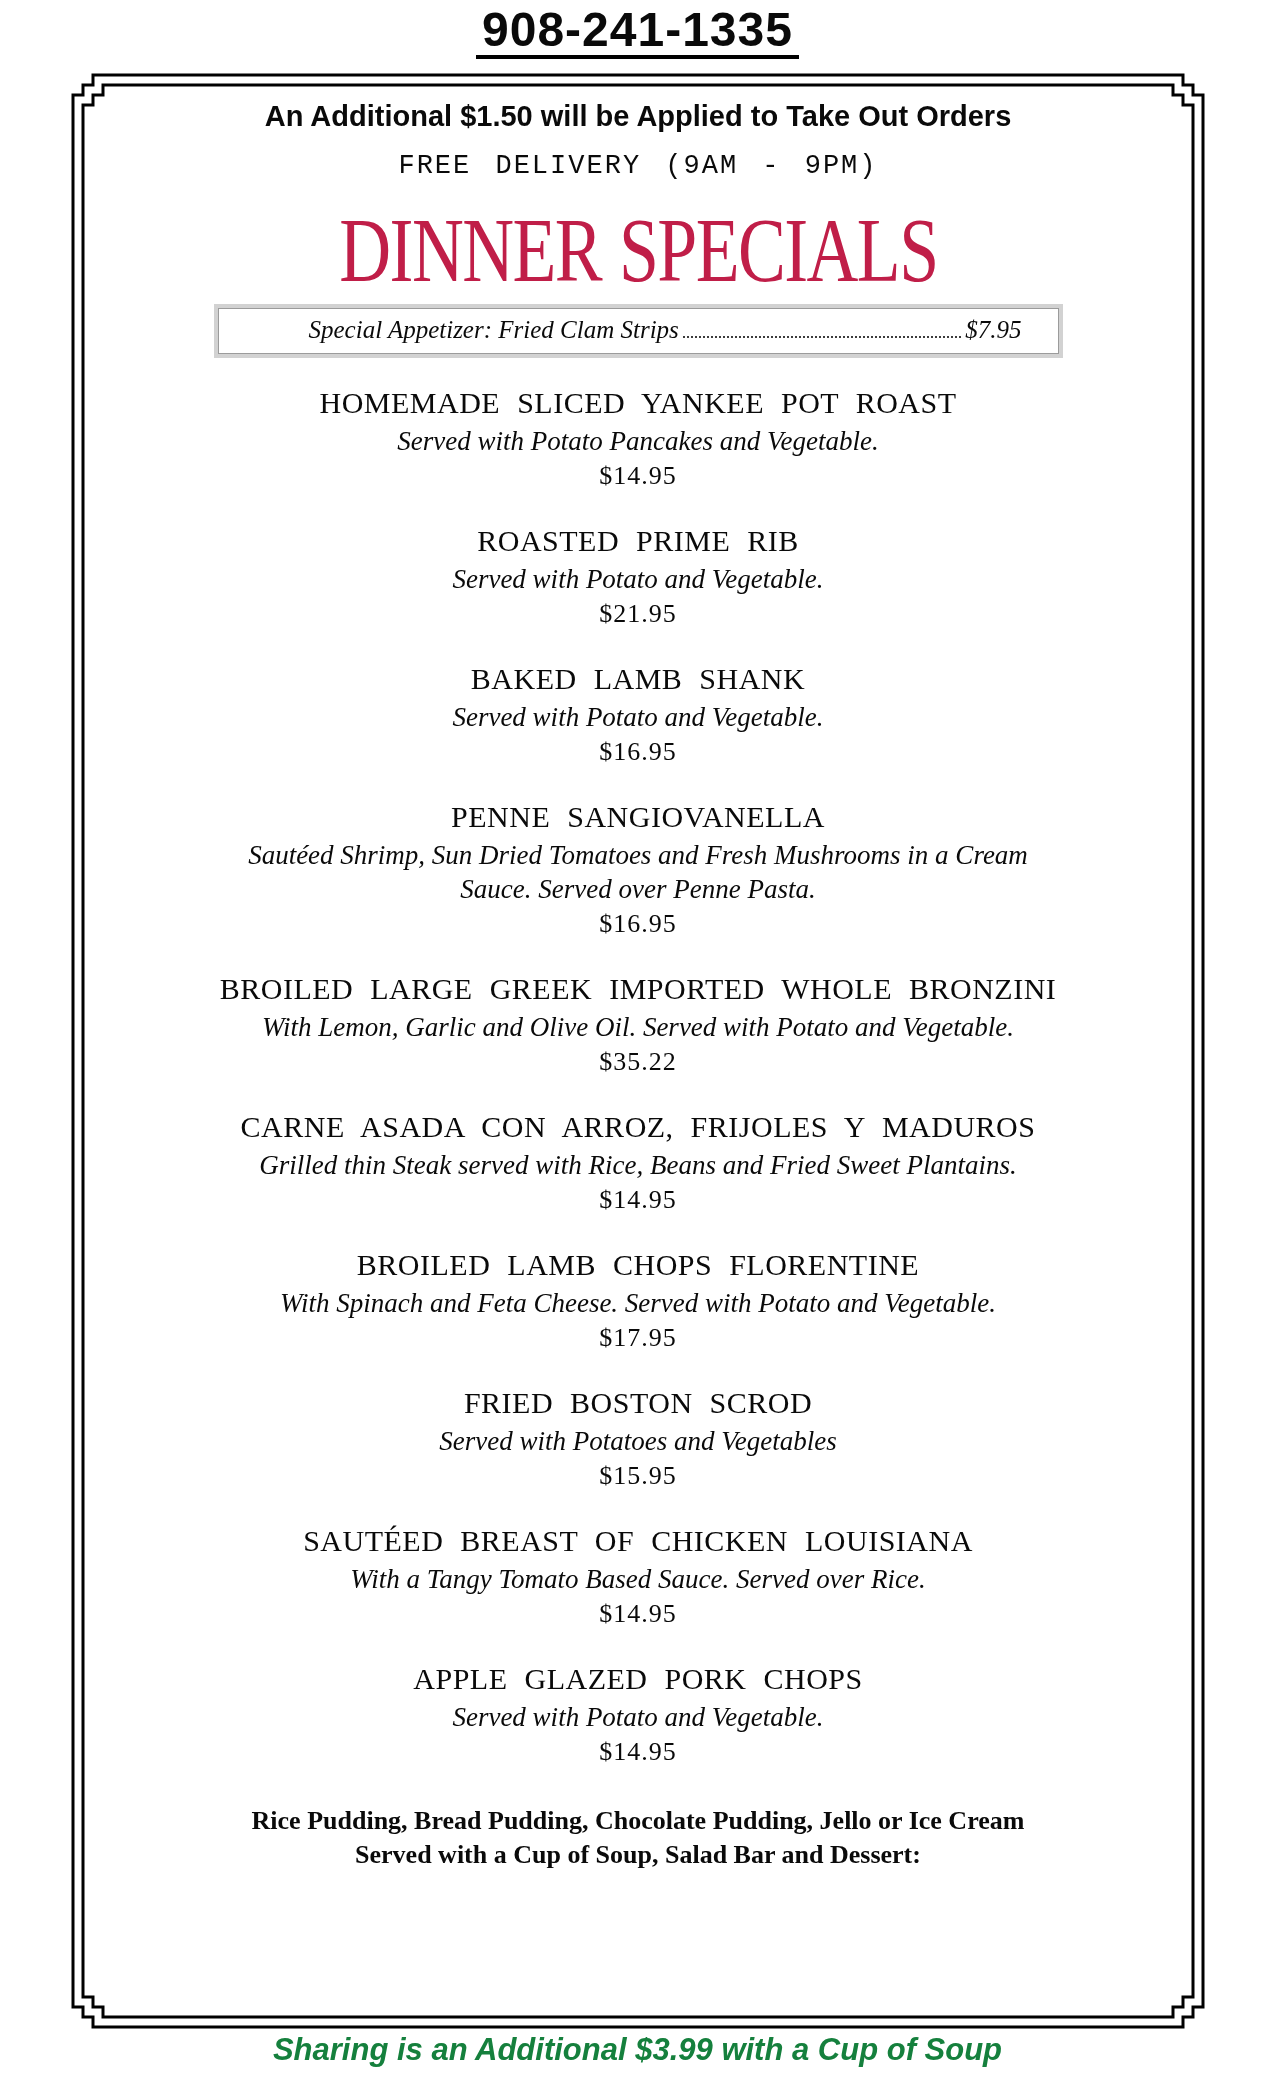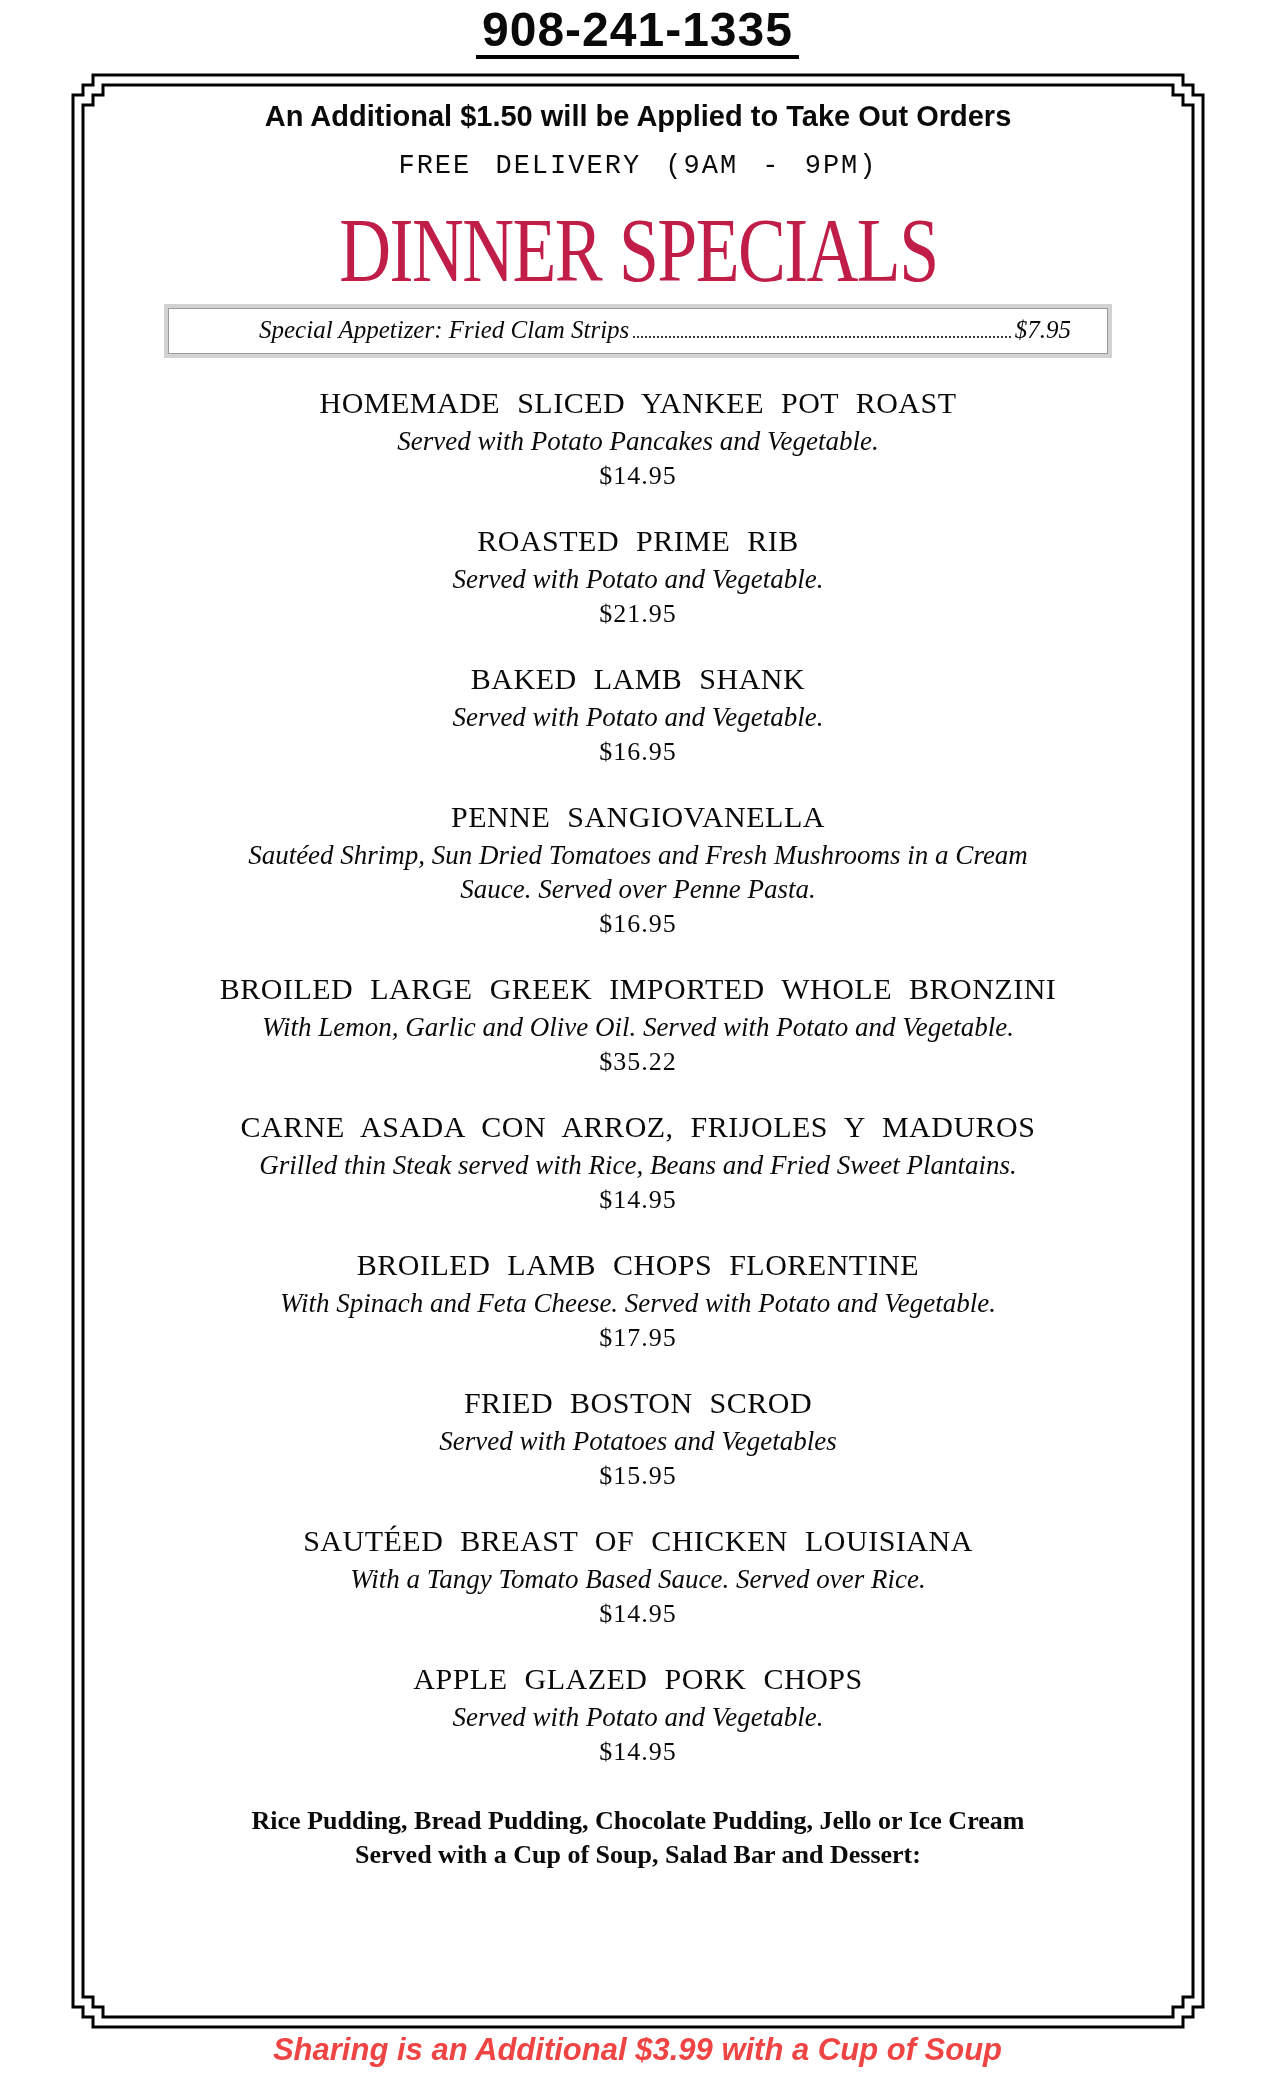--- a/index.html
+++ b/index.html
@@ -37,21 +37,21 @@
   .big-title{
     margin-top:16px;line-height:96px;height:100px;
   }
   .big-title span{
     display:inline-block;
     font-family:"Liberation Serif",serif;font-size:92px;font-weight:normal;
     letter-spacing:-2px;word-spacing:2px;
     transform:scale(0.78,1.0);transform-origin:center;
   }
   .appetizer-box{
-    box-sizing:border-box;width:940px;
+    box-sizing:border-box;width:841px;
     border:1px solid #9b9b9b;outline:4px solid #d2d2d2;outline-offset:0px;
     margin-bottom:30px;margin-top:6px;
     padding:6px 36px 8px 90px;
     display:flex;align-items:flex-end;
     font-style:italic;font-size:25px;line-height:30px;
   }
   .appetizer-box .leader{
     flex:1;border-bottom:2px dotted #3c3c3c;margin:0 4px;transform:translateY(-7px);
     min-width:40px;
   }
@@ -168,13 +168,13 @@
 
 </div>
 
   <div class="footer-note">
     <div>Rice Pudding, Bread Pudding, Chocolate Pudding, Jello or Ice Cream</div>
     <div>Served with a Cup of Soup, Salad Bar and  Dessert:</div>
   </div>
 
 </div>
 
-<div class="sharing" style="color: #ef4444;">Sharing is an Additional $3.99 with a Cup of Soup</div>
+<div class="sharing" style="color: #15803d;">Sharing is an Additional $3.99 with a Cup of Soup</div>
 
 </body></html>

